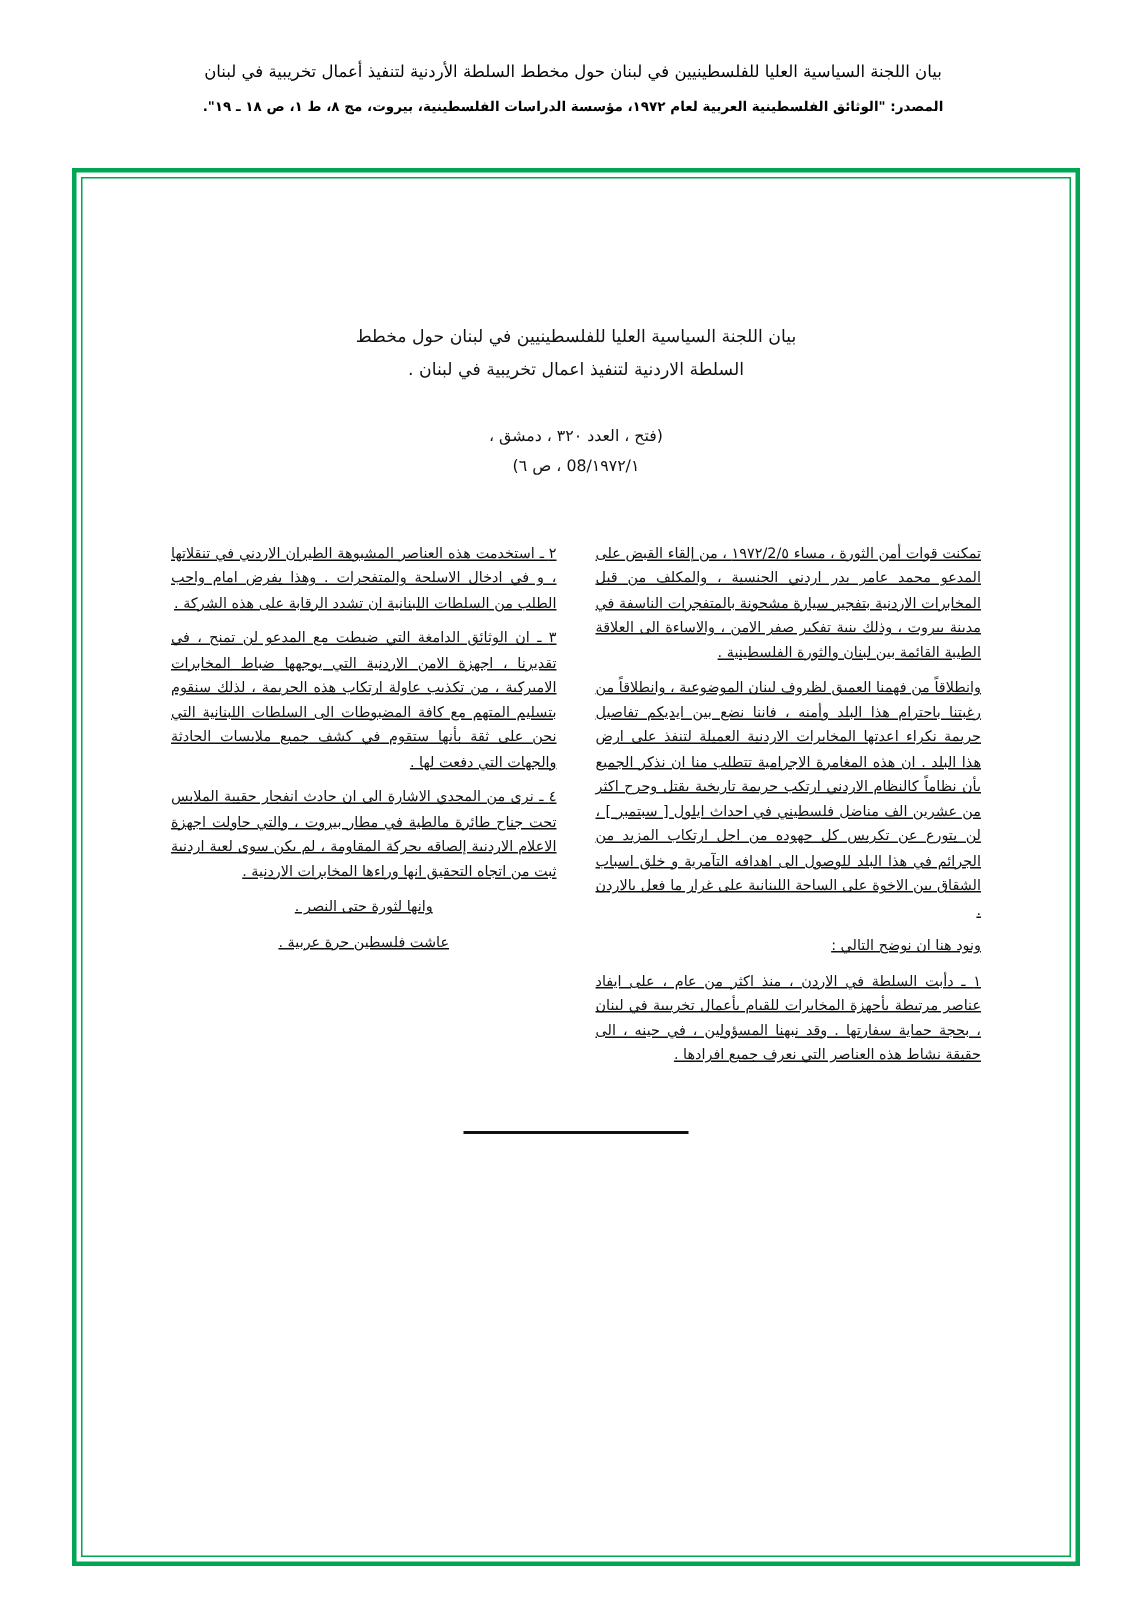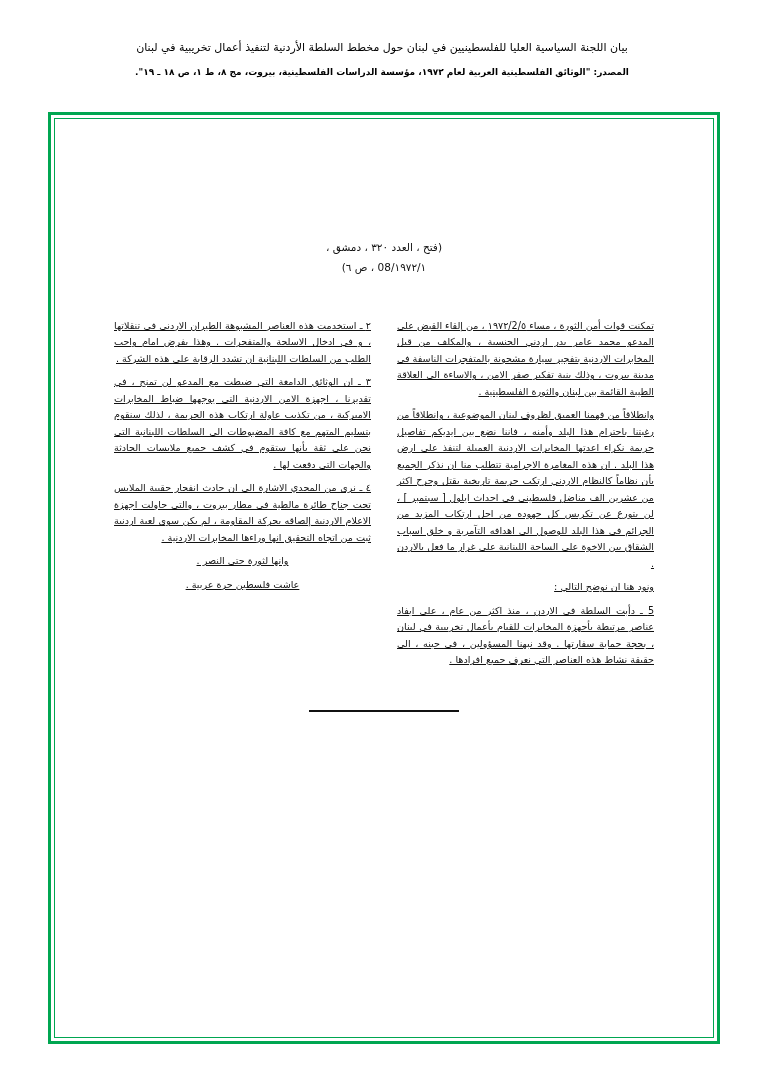--- a/index.html
+++ b/index.html
@@ -135,33 +135,37 @@
   <div class="doc-header">
     <div class="title">بيان اللجنة السياسية العليا للفلسطينيين في لبنان حول مخطط السلطة الأردنية لتنفيذ أعمال تخريبية في لبنان</div>
     <div class="source">المصدر: "الوثائق الفلسطينية العربية لعام ١٩٧٢، مؤسسة الدراسات الفلسطينية، بيروت، مج ٨، ط ١، ص ١٨ ـ ١٩".</div>
   </div>
 
   <div class="frame-outer"></div>
   <div class="frame-inner"></div>
 
   <div class="content">
 
+    <div class="headline">
+      <div>بيان اللجنة السياسية العليا للفلسطينيين في لبنان حول مخطط</div>
+      <div>السلطة الاردنية لتنفيذ اعمال تخريبية في لبنان .</div>
+    </div>
 
     <div class="cite">
       <div>(فتح ، العدد ٣٢٠ ، دمشق ،</div>
       <div>١٩٧٢/١/08 ، ص ٦)</div>
     </div>
 
     <div class="columns">
 
       <div class="col">
         <p>تمكنت قوات أمن الثورة ، مساء ١٩٧٢/2/٥ ، من إلقاء القبض على المدعو محمد عامر بدر اردني الجنسية ، والمكلف من قبل المخابرات الاردنية بتفجير سيارة مشحونة بالمتفجرات الناسفة في مدينة بيروت ، وذلك بنية تفكير صفر الامن ، والاساءة الى العلاقة الطيبة القائمة بين لبنان والثورة الفلسطينية .</p>
         <p>وانطلاقاً من فهمنا العميق لظروف لبنان الموضوعية ، وانطلاقاً من رغبتنا باحترام هذا البلد وأمنه ، فاننا نضع بين ايديكم تفاصيل جريمة نكراء اعدتها المخابرات الاردنية العميلة لتنفذ على ارض هذا البلد . ان هذه المغامرة الاجرامية تتطلب منا ان نذكر الجميع بأن نظاماً كالنظام الاردني ارتكب جريمة تاريخية بقتل وجرح اكثر من عشرين الف مناضل فلسطيني في احداث ايلول [ سبتمبر ] ، لن يتورع عن تكريس كل جهوده من اجل ارتكاب المزيد من الجرائم في هذا البلد للوصول الى اهدافه التآمرية و خلق اسباب الشقاق بين الاخوة على الساحة اللبنانية على غرار ما فعل بالاردن .</p>
         <p>ونود هنا ان نوضح التالي :</p>
-        <p>5 ـ دأبت السلطة في الاردن ، منذ اكثر من عام ، على ايفاد عناصر مرتبطة بأجهزة المخابرات للقيام بأعمال تخريبية في لبنان ، بحجة حماية سفارتها . وقد نبهنا المسؤولين ، في حينه ، الى حقيقة نشاط هذه العناصر التي نعرف جميع افرادها .</p>
+        <p>١ ـ دأبت السلطة في الاردن ، منذ اكثر من عام ، على ايفاد عناصر مرتبطة بأجهزة المخابرات للقيام بأعمال تخريبية في لبنان ، بحجة حماية سفارتها . وقد نبهنا المسؤولين ، في حينه ، الى حقيقة نشاط هذه العناصر التي نعرف جميع افرادها .</p>
       </div>
 
       <div class="col">
         <p>٢ ـ استخدمت هذه العناصر المشبوهة الطيران الاردني في تنقلاتها ، و في ادخال الاسلحة والمتفجرات . وهذا يفرض امام واجب الطلب من السلطات اللبنانية ان تشدد الرقابة على هذه الشركة .</p>
         <p>٣ ـ ان الوثائق الدامغة التي ضبطت مع المدعو لن تمنح ، في تقديرنا ، اجهزة الامن الاردنية التي يوجهها ضباط المخابرات الاميركية ، من تكذيب عاولة ارتكاب هذه الجريمة ، لذلك سنقوم بتسليم المتهم مع كافة المضبوطات الى السلطات اللبنانية التي نحن على ثقة بأنها ستقوم في كشف جميع ملابسات الحادثة والجهات التي دفعت لها .</p>
         <p>٤ ـ نرى من المجدي الاشارة الى ان حادث انفجار حقيبة الملابس تحت جناح طائرة مالطية في مطار بيروت ، والتي حاولت اجهزة الاعلام الاردنية إلصاقه بحركة المقاومة ، لم يكن سوى لعبة اردنية ثبت من اتجاه التحقيق انها وراءها المخابرات الاردنية .</p>
         <p class="center">وانها لثورة حتى النصر .</p>
         <p class="center closing">عاشت فلسطين حرة عربية .</p>
       </div>
 

